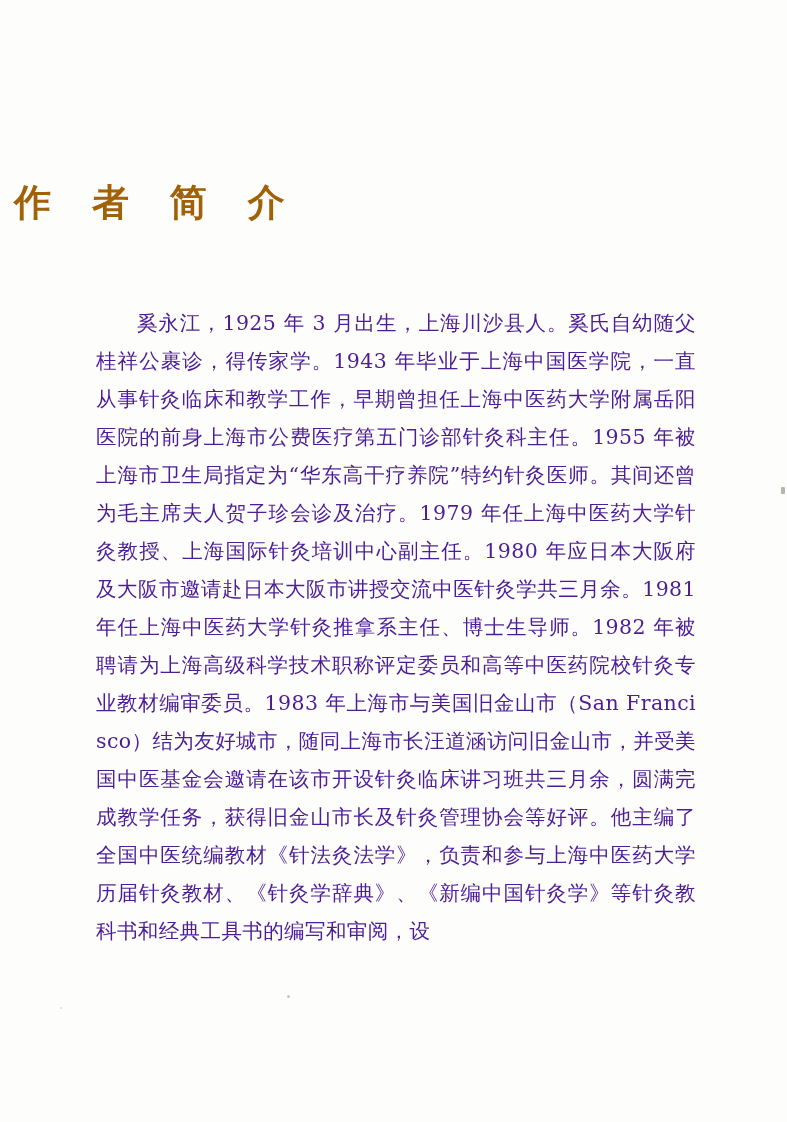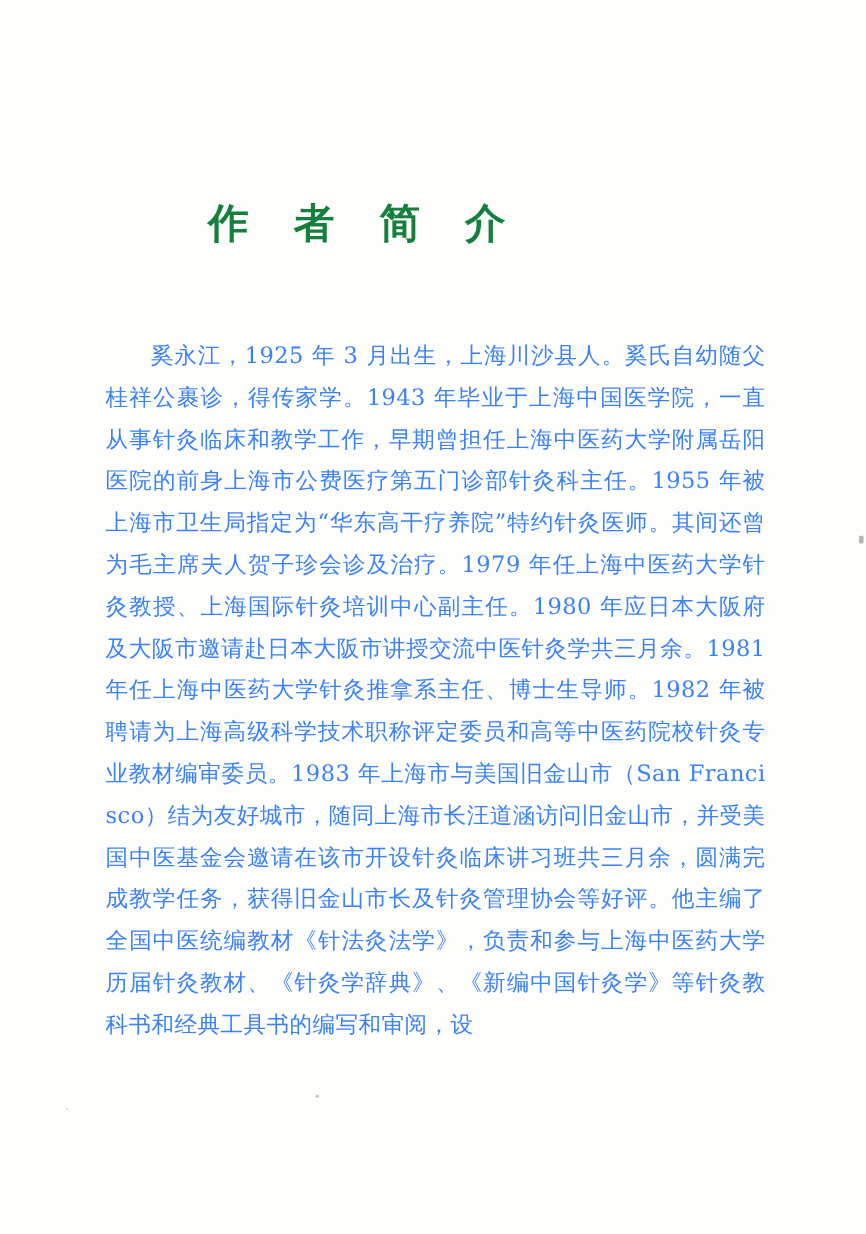--- a/index.html
+++ b/index.html
@@ -23,43 +23,43 @@
     width: 787px;
     height: 1122px;
     background: #fdfdfc;
   }
 
   .page-title {
     position: absolute;
     top: 178px;
     left: 0;
     width: 649px;
-    text-align: center;
+    text-align: left;
     font-size: 37px;
     font-weight: bold;
     letter-spacing: 14px;
     text-indent: 14px;
-    color: #15803d;
+    color: #a16207;
     font-family: "DejaVu Serif", "Liberation Serif", serif;
   }
 
   .body-block {
     position: absolute;
     top: 283px;
     left: 96px;
     width: 600px;
   }
 
   .body-text {
     font-size: 20.5px;
     line-height: 38px;
     text-align: justify;
     text-align-last: left;
     text-indent: 41px;
-    color: #3b82f6;
+    color: #4c1d95;
     letter-spacing: 0.4px;
     word-break: break-all;
     font-family: "DejaVu Serif", "Liberation Serif", serif;
   }
 
   .speck {
     position: absolute;
     width: 3px;
     height: 3px;
     background: #c9c6bf;

